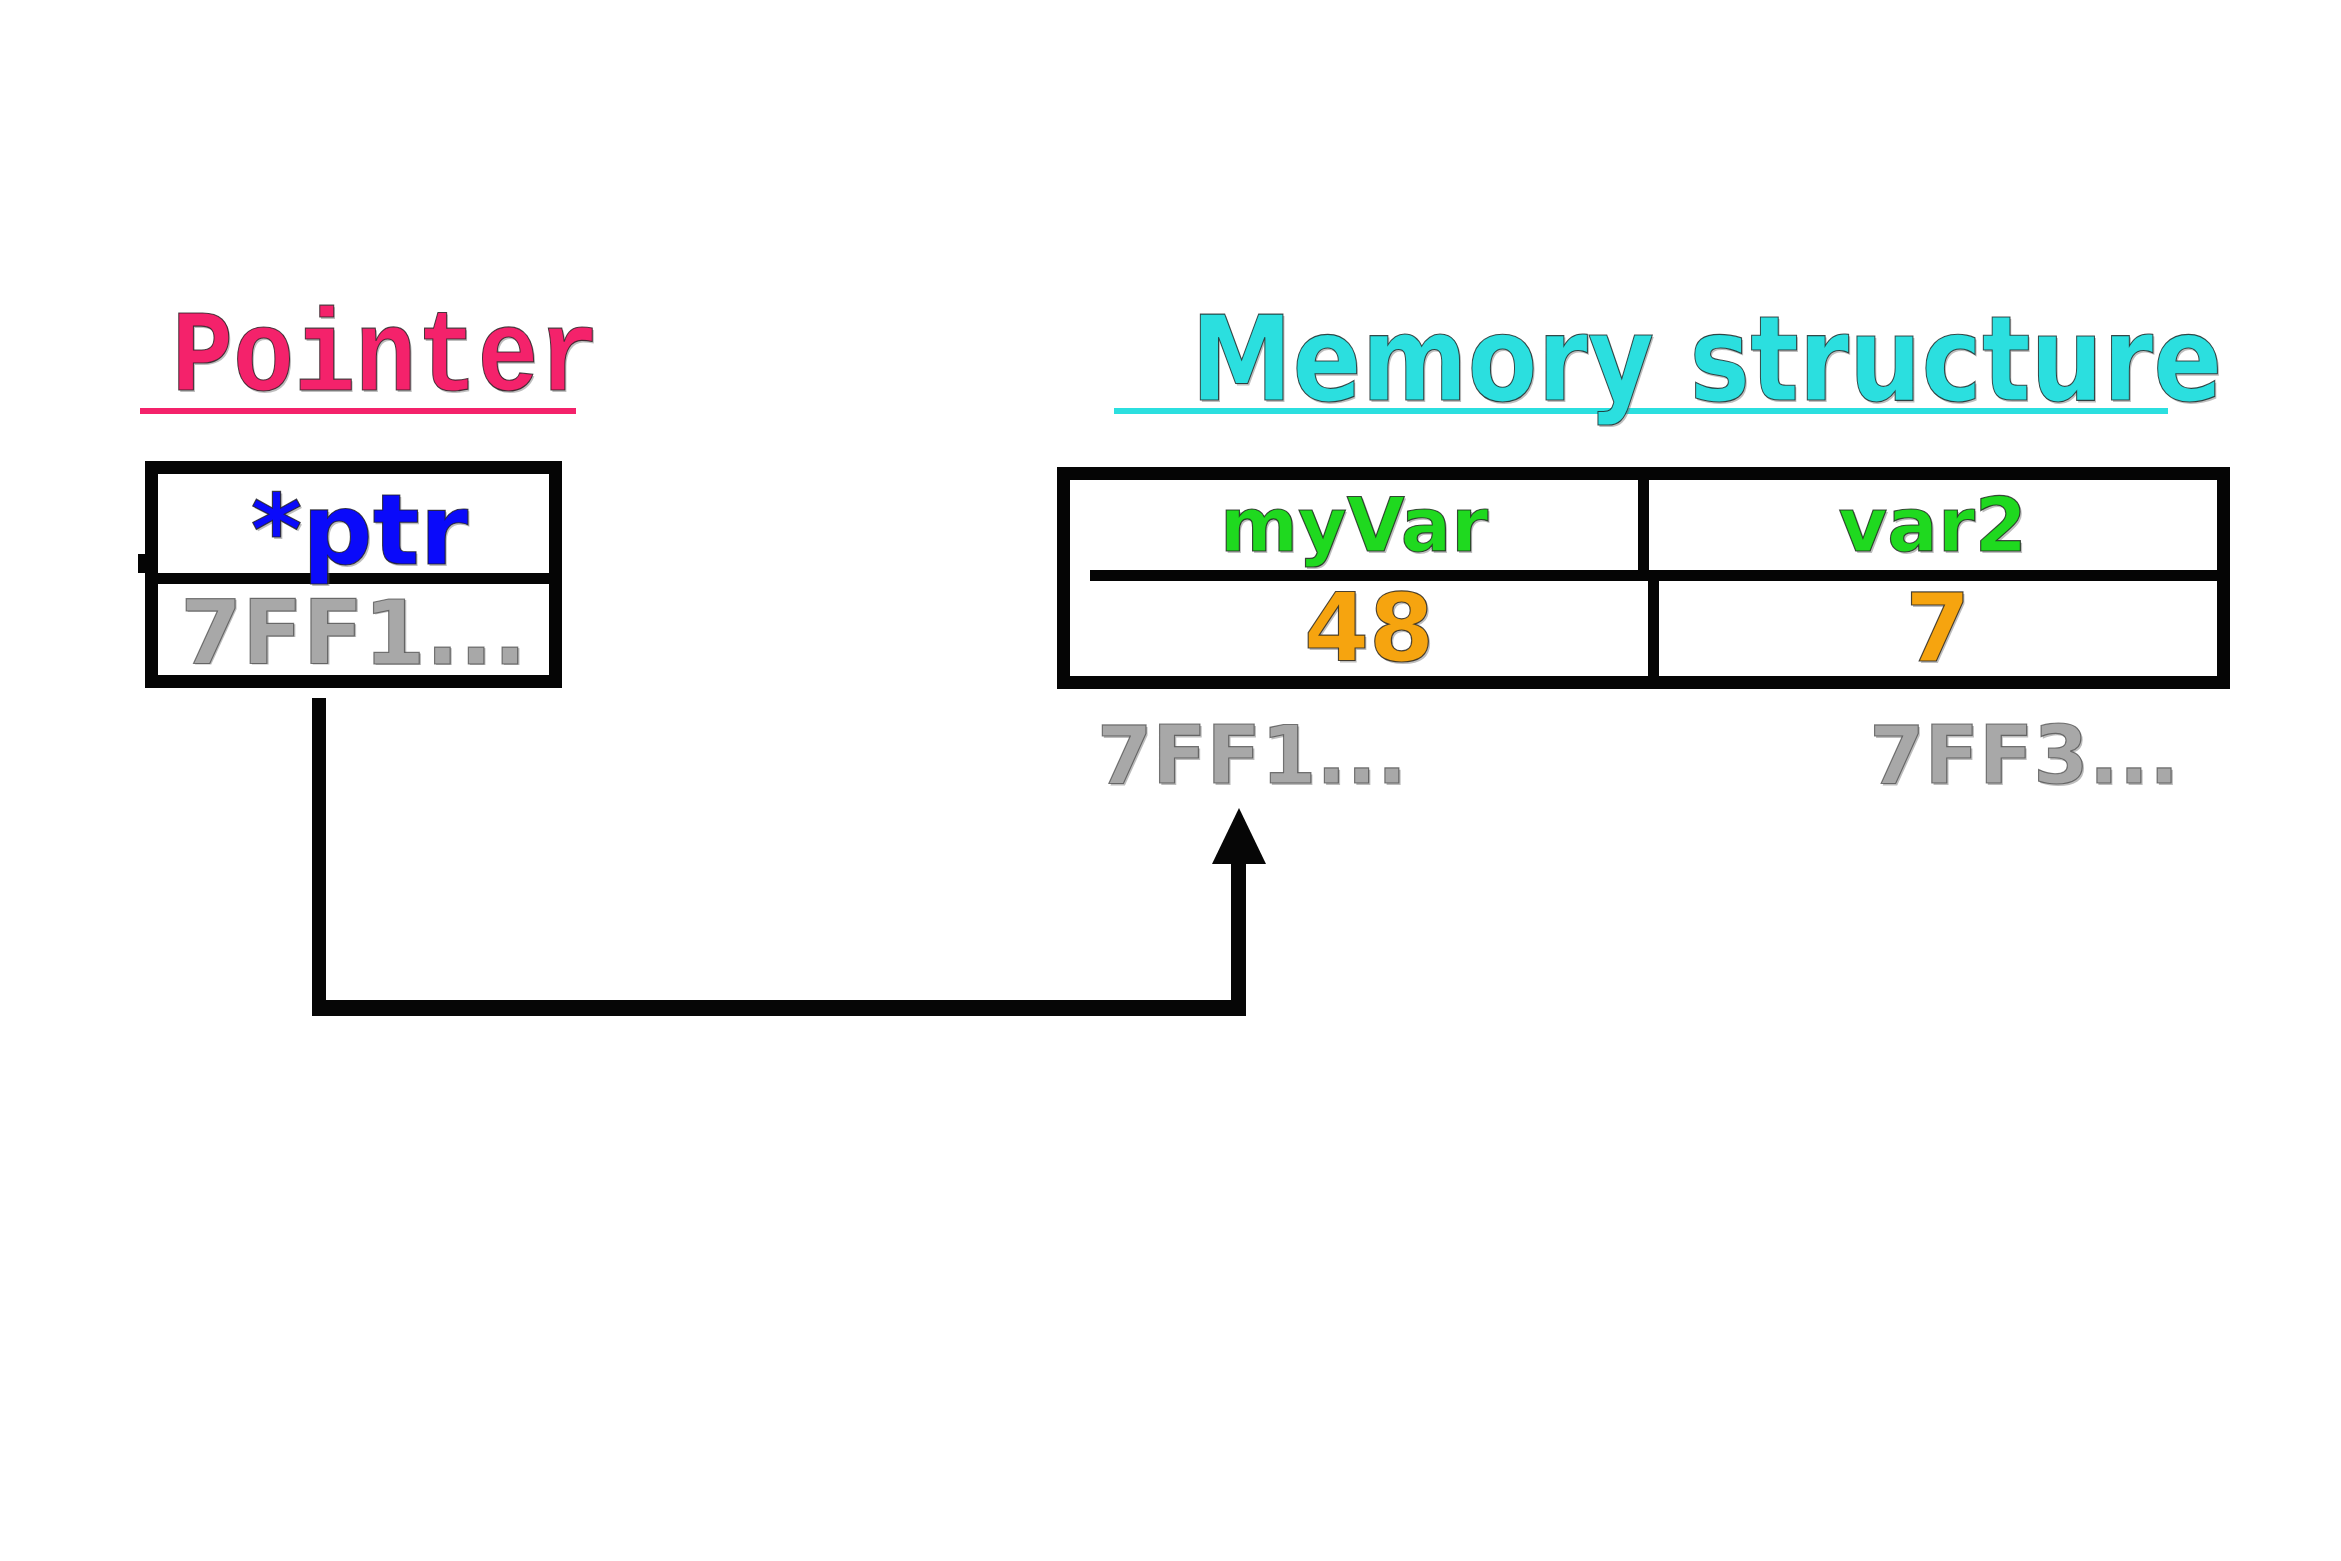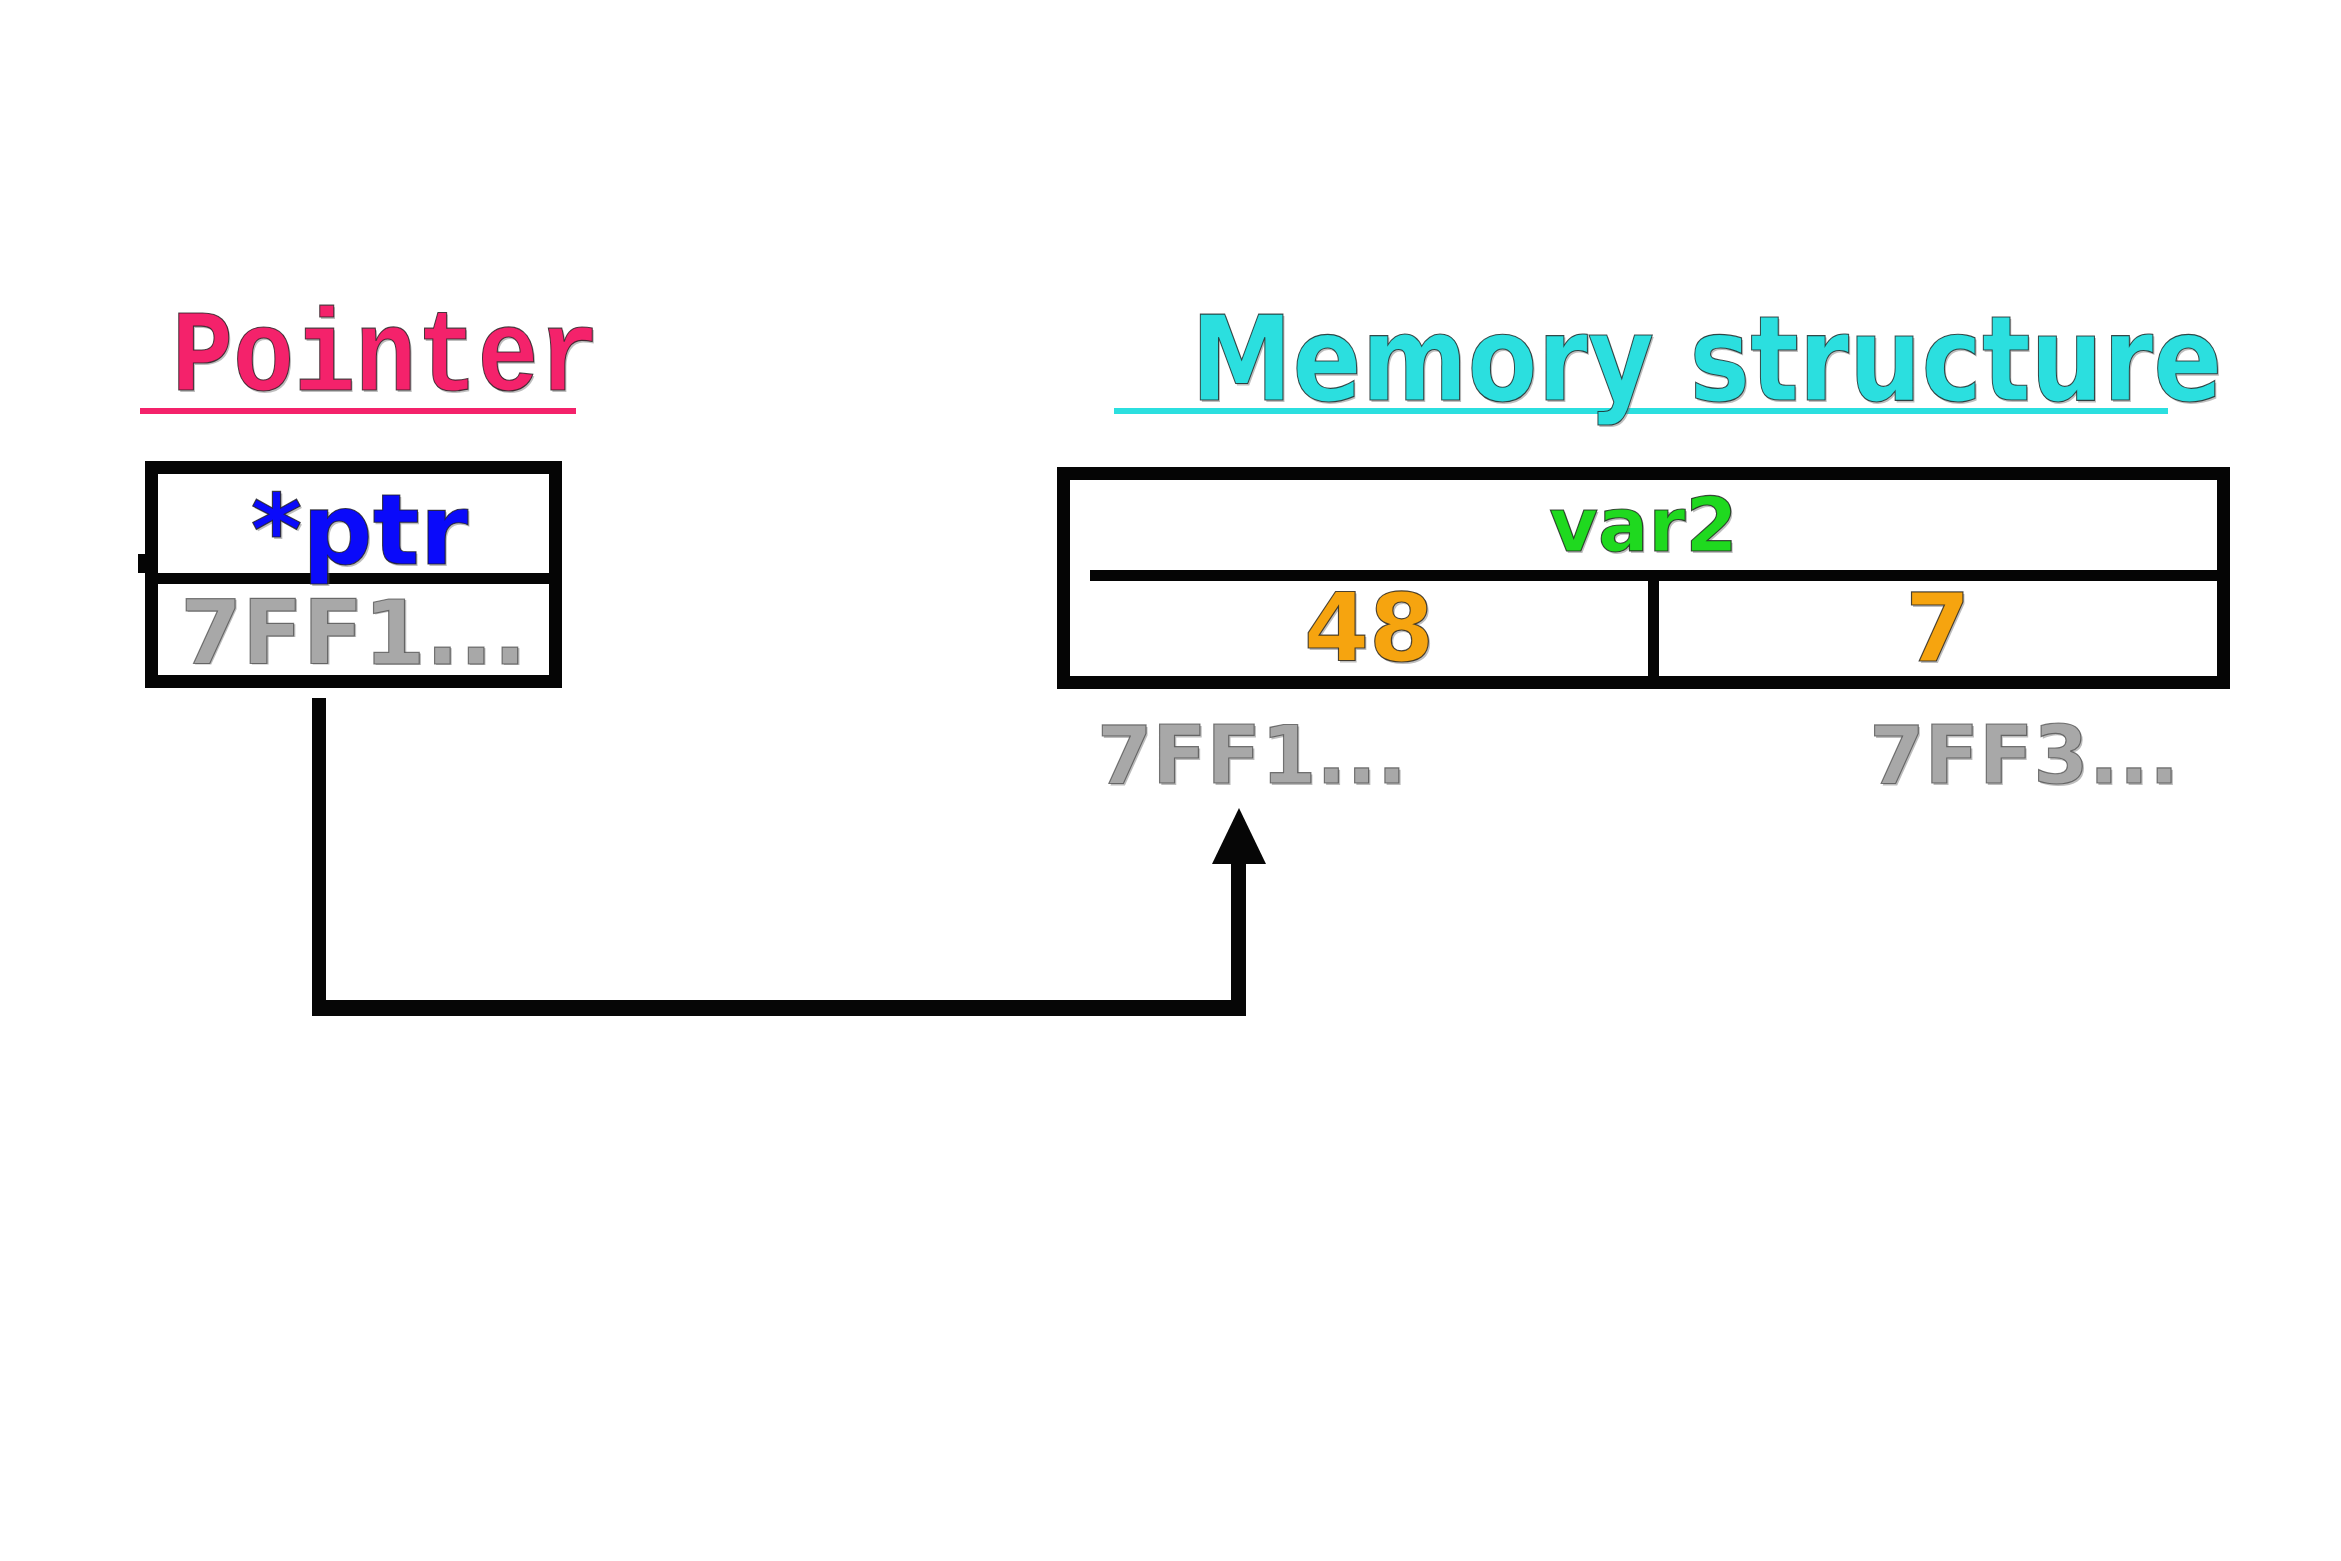--- a/index.html
+++ b/index.html
@@ -137,20 +137,23 @@
     </div>
     <div class="pbox-cell pbox-addr-cell">
       <span class="ink gray">7FF1...</span>
     </div>
   </div>
   <div class="divider-notch"></div>
 
   <div class="memory-table">
     <div class="mrow mrow-header">
       <div class="mcell">
+        <span class="ink green">myVar</span>
+      </div>
+      <div class="mcell">
         <span class="ink green">var2</span>
       </div>
     </div>
     <div class="mrow mrow-values">
       <div class="mcell">
         <span class="ink orange">48</span>
       </div>
       <div class="mcell">
         <span class="ink orange">7</span>
       </div>

